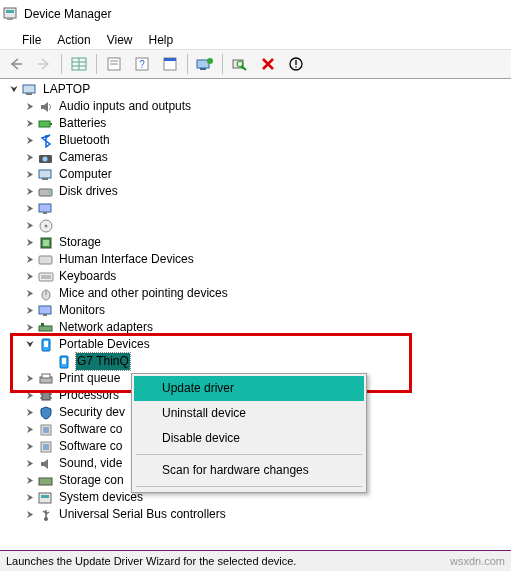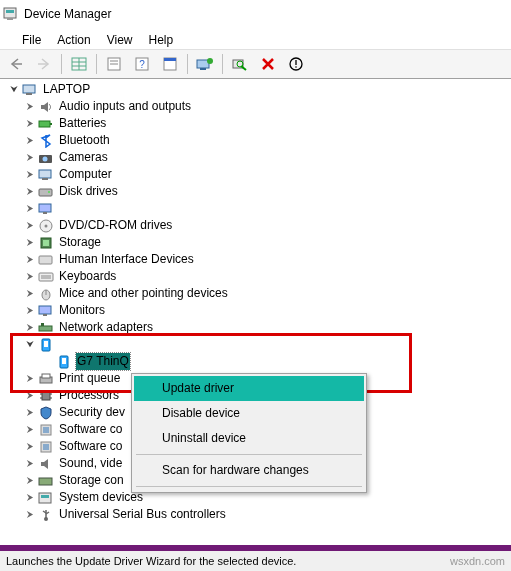--- a/index.html
+++ b/index.html
@@ -20,21 +20,21 @@
 .ind3{padding-left:36px}
 .dev-icon{width:16px;height:16px;margin:0 4px 0 2px;display:inline-flex;align-items:center;justify-content:center}
 .label{padding:0 1px}
 .selected{background:#0f766e;outline:1px dotted #888}
 .redbox{position:absolute;border:3px solid #d80000;pointer-events:none}
 .context-menu{position:absolute;background:#f0f0f0;border:1px solid #a0a0a0;box-shadow:2px 2px 4px rgba(0,0,0,.3);padding:2px;font-size:12px;min-width:230px}
 .context-menu .mi{padding:4px 24px 4px 28px}
 .context-menu .mi.hl{background:#14b8a6}
 .context-menu .msep{height:1px;background:#c0c0c0;margin:3px 2px}
 .context-menu .mi.bold{font-weight:bold}
-.statusbar{position:absolute;left:0;right:0;bottom:0;height:20px;background:#f0f0f0;border-top:6px solid #701a75;display:flex;align-items:center;padding:0 6px;font-size:11px;justify-content:space-between}
+.statusbar{position:absolute;left:0;right:0;bottom:0;height:20px;background:#f0f0f0;border-top:1px solid #701a75;display:flex;align-items:center;padding:0 6px;font-size:11px;justify-content:space-between}
 
 
 svg{display:block}
 </style>
 </head>
 <body>
 
 <div class="titlebar">
   <span class="app-icon">
     <svg width="16" height="16">
@@ -207,21 +207,20 @@
         </span>
       </div>
       <div class="row ind2">
         <span class="arrow">⮞</span>
         <span class="dev-icon">
           <svg width="14" height="14">
             <circle cx="7" cy="7" r="6" fill="#eee" stroke="#888"></circle>
             <circle cx="7" cy="7" r="1.5" fill="#888"></circle>
           </svg>
         </span>
-        <span class="label">DVD/CD-ROM drives</span>
       </div>
       <div class="row ind2">
         <span class="arrow">⮞</span>
         <span class="dev-icon">
           <svg width="14" height="14">
             <rect x="2" y="2" width="10" height="10" fill="#585" stroke="#252"></rect>
             <rect x="4" y="4" width="6" height="6" fill="#9d9"></rect>
           </svg>
         </span>
         <span class="label">Storage</span>
@@ -279,20 +278,21 @@
     </div>
 
   <div class="row ind2">
     <span class="arrow open">⮟</span>
     <span class="dev-icon">
         <svg width="14" height="14">
           <rect x="3" y="1" width="8" height="12" rx="1" fill="#3af" stroke="#06a"></rect>
           <rect x="5" y="3" width="4" height="6" fill="#fff"></rect>
         </svg>
       </span>
+    <span class="label">Portable Devices</span>
   </div>
   <div class="row ind3">
     <span class="arrow"></span>
     <span class="dev-icon">
         <svg width="14" height="14">
           <rect x="3" y="1" width="8" height="12" rx="1" fill="#3af" stroke="#06a"></rect>
           <rect x="5" y="3" width="4" height="6" fill="#fff"></rect>
         </svg>
       </span>
     <span class="label selected">G7 ThinQ</span>
@@ -389,22 +389,22 @@
           </svg>
         </span>
         <span class="label">Universal Serial Bus controllers</span>
       </div>
     </div>
 
   <div class="redbox" style="left:10px;top:254px;width:396px;height:54px"></div>
 
   <div class="context-menu" style="left:131px;top:294px">
     <div class="mi hl">Update driver</div>
+    <div class="mi">Uninstall device</div>
     <div class="mi">Disable device</div>
-    <div class="mi">Uninstall device</div>
     <div class="msep"></div>
     <div class="mi">Scan for hardware changes</div>
     <div class="msep"></div>
   </div>
 </div>
 
 <div class="statusbar">
   <span>Launches the Update Driver Wizard for the selected device.</span>
   <span style="color:#999">wsxdn.com</span>
 </div>

